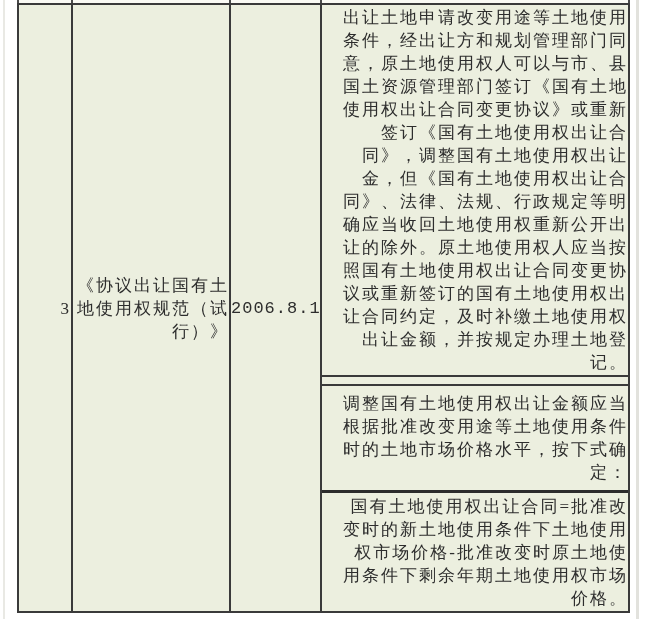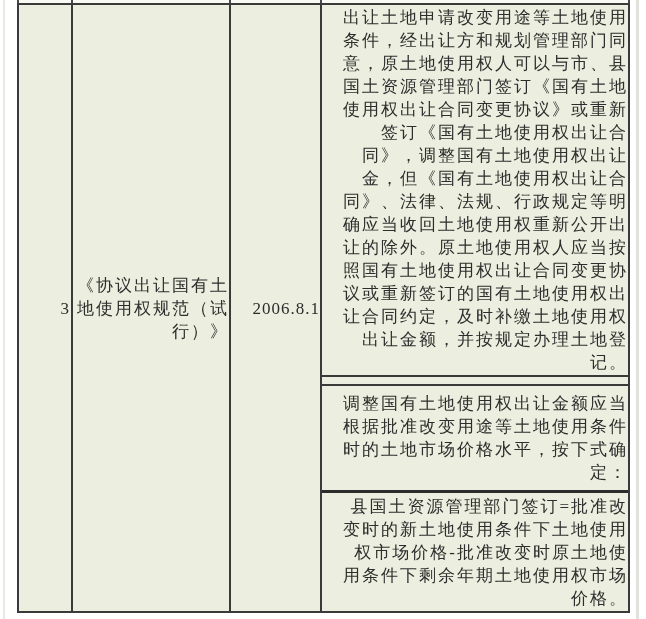--- a/index.html
+++ b/index.html
@@ -43,21 +43,21 @@
   .col {
     box-sizing: border-box;
     border-right: 2px solid #3a3a3a;
     display: flex;
     align-items: center;
     justify-content: center;
     overflow: hidden;
   }
   .col-index { width: 54px; }
   .col-title { width: 158px; }
-  .col-date  { width: 91px; }
+  .col-date  { width: 91px; font-family: Liberation Mono, monospace; }
   .col-content {
     flex: 1;
     border-right: none;
     flex-direction: column;
     align-items: stretch;
     justify-content: flex-start;
   }
   .cell-text {
     width: 100%;
     text-align: right;
@@ -122,19 +122,19 @@
 
     <div class="col col-content">
       <div class="pcell pcell-a">
         <div class="ptext">出让土地申请改变用途等土地使用条件，经出让方和规划管理部门同意，原土地使用权人可以与市、县国土资源管理部门签订《国有土地使用权出让合同变更协议》或重新签订《国有土地使用权出让合同》，调整国有土地使用权出让金，但《国有土地使用权出让合同》、法律、法规、行政规定等明确应当收回土地使用权重新公开出让的除外。原土地使用权人应当按照国有土地使用权出让合同变更协议或重新签订的国有土地使用权出让合同约定，及时补缴土地使用权出让金额，并按规定办理土地登记。</div>
       </div>
       <div class="gap-strip"></div>
       <div class="pcell pcell-b">
         <div class="ptext">调整国有土地使用权出让金额应当根据批准改变用途等土地使用条件时的土地市场价格水平，按下式确定：</div>
       </div>
       <div class="pcell pcell-c">
-        <div class="ptext">县国土资源管理部门签订=批准改变时的新土地使用条件下土地使用权市场价格-批准改变时原土地使用条件下剩余年期土地使用权市场价格。</div>
+        <div class="ptext">国有土地使用权出让合同=批准改变时的新土地使用条件下土地使用权市场价格-批准改变时原土地使用条件下剩余年期土地使用权市场价格。</div>
       </div>
     </div>
 
   </div>
 
 </div>
 
 </body></html>

